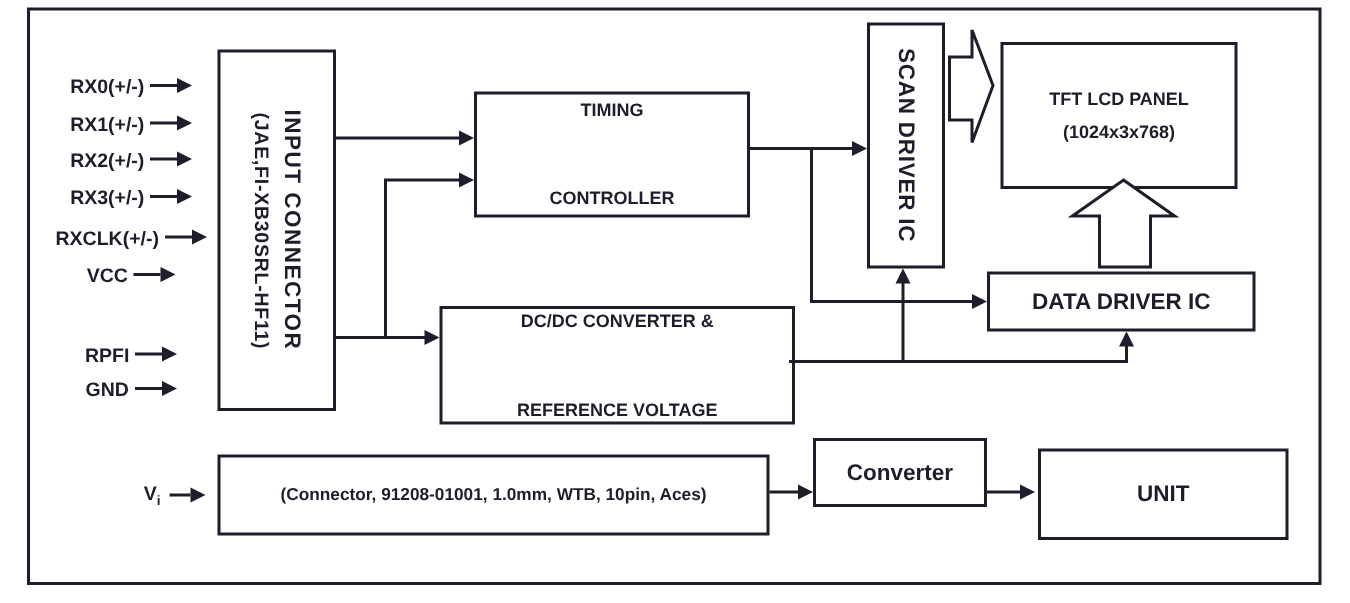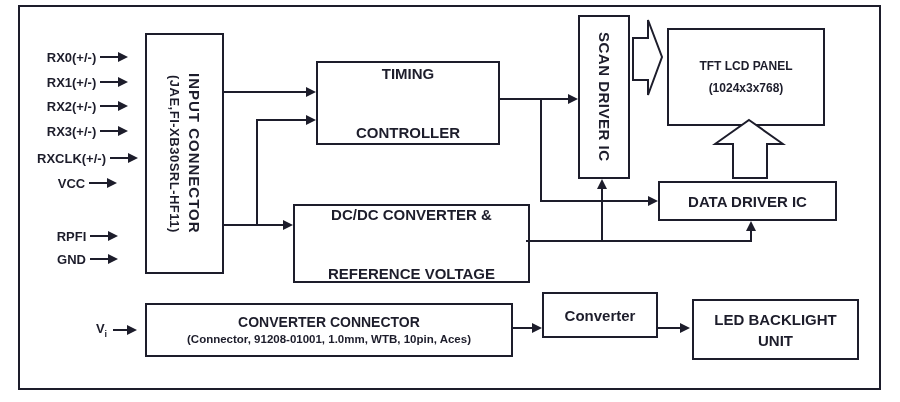--- a/index.html
+++ b/index.html
@@ -22,21 +22,21 @@
   .sig-row { position: absolute; left: 30px; width: 115px; height: 20px;
              display: flex; align-items: center; justify-content: center; }
   .sig-label { font-weight: bold; font-size: 13px; margin-right: 4px; white-space: nowrap; }
   .sig-line { width: 18px; height: 2px; background: var(--ink); flex: 0 0 auto; }
   .sig-head { width: 0; height: 0; flex: 0 0 auto;
               border-top: 5.5px solid transparent; border-bottom: 5.5px solid transparent;
               border-left: 10px solid var(--ink); }
   .vert-text { writing-mode: vertical-rl; text-align: center; }
   .vert-text span { display: block; }
   .blockarrow { position: absolute; }
-  .t15 { font-size: 15px; line-height: 29px; gap: 30px; }
+  .t15 { font-size: 12px; line-height: 29px; gap: 30px; }
   sub { font-size: 9px; }
 </style>
 </head>
 <body>
 
 <div class="canvas">
 
   <div class="frame"></div>
 
   <div class="sig-row" style="top:47px">
@@ -110,30 +110,28 @@
     <span>DATA DRIVER IC</span>
   </div>
 
   <div class="sig-row" style="left:88px; top:320px; width:57px">
     <span class="sig-label" style="margin-right:6px"><span>V</span><sub>i</sub></span>
     <span class="sig-line" style="width:14px"></span>
     <span class="sig-head"></span>
   </div>
 
   <div class="box" style="left:145px; top:303px; width:368px; height:54px">
-    <span style="font-size:14px; line-height:18px">CONVERTER CONNECTOR</span>
     <span style="font-size:11.5px; line-height:16px">(Connector, 91208-01001, 1.0mm, WTB, 10pin, Aces)</span>
   </div>
 
   <div class="box" style="left:542px; top:292px; width:116px; height:46px; font-size:15px">
     <span>Converter</span>
   </div>
 
   <div class="box" style="left:692px; top:299px; width:167px; height:61px; font-size:15px; line-height:21px">
-    <span>LED BACKLIGHT</span>
     <span>UNIT</span>
   </div>
 
   <div class="hline" style="left:224px; top:91px; width:84px"></div>
   <div class="arr-r" style="left:306px; top:86.5px"></div>
 
   <div class="vline" style="left:256px; top:120px; height:106px"></div>
   <div class="hline" style="left:256px; top:119px; width:52px"></div>
   <div class="arr-r" style="left:306px; top:114.5px"></div>
 

